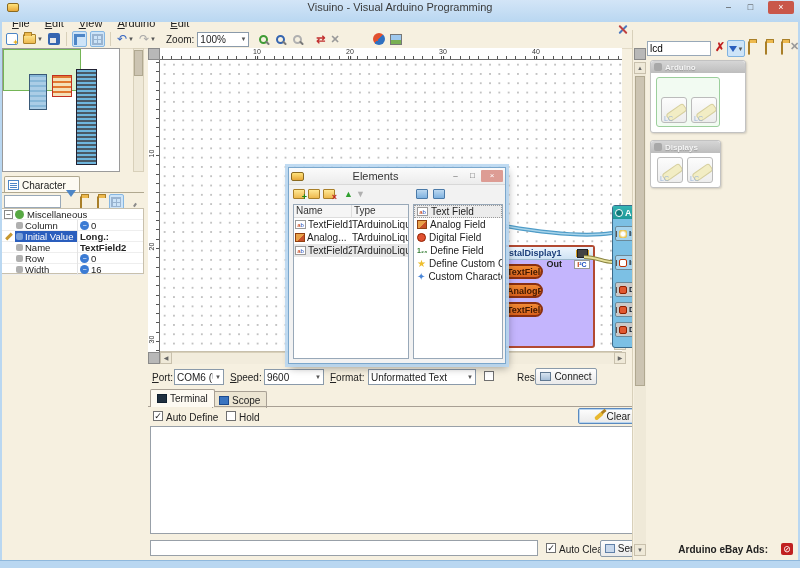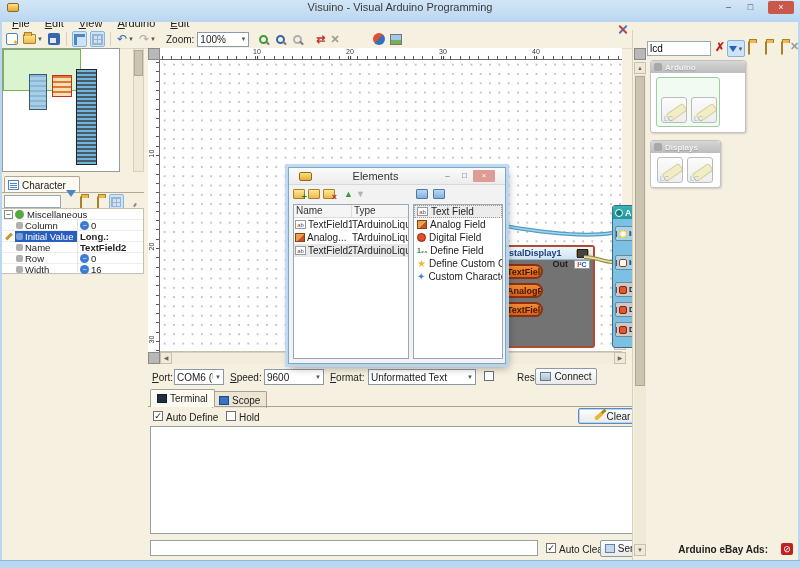--- a/index.html
+++ b/index.html
@@ -76,41 +76,41 @@
   .hruler::before{content:"";position:absolute;left:2px;right:0;bottom:0;height:3px;background:repeating-linear-gradient(to right,#555 0 1px,transparent 1px 9.3px)}
   .hlab{position:absolute;top:0;font-size:7px;color:#333;transform:translateX(-50%)}
   .hlab::after{content:"";position:absolute;left:50%;top:8px;width:1px;height:5px;background:#333}
   .vruler{left:148px;top:60px;width:12px;height:292px;background:#fff;border-right:1px solid #6a6a6a;overflow:hidden}
   .vruler::before{content:"";position:absolute;top:2px;bottom:0;right:0;width:3px;background:repeating-linear-gradient(to bottom,#555 0 1px,transparent 1px 9.3px)}
   .vlab{position:absolute;left:0;font-size:7px;color:#333;transform:rotate(-90deg)}
   .field{left:160px;top:60px;width:462px;height:292px;background:#fff;background-image:radial-gradient(#c2c2c2 0.8px,transparent 0.9px);background-size:9.3px 9.3px;border-bottom:1px solid #c8c0ac}
   .sbtn{width:12px;height:12px;background:#efe9d8;border:1px solid #c8c0ac;font-size:6px;color:#666;text-align:center;line-height:11px}
   .hscroll{left:160px;top:352px;width:466px;height:12px;background:#f2ecdc;border-top:1px solid #d8d0ba}
   
-  .lcd{left:462px;top:245px;width:133px;height:103px;background:#737373;border:2px solid #b24a32;border-radius:3px;z-index:2}
+  .lcd{left:462px;top:245px;width:133px;height:103px;background:#c4b5fd;border:2px solid #b24a32;border-radius:3px;z-index:2}
   .lcd-head{height:13px;background:linear-gradient(#eef6fd,#cfe3f4);border-bottom:1px solid #9cb8cc;color:#1d3f7a;font-weight:bold;font-size:9px;line-height:12px;padding-left:45px;white-space:nowrap;overflow:hidden;position:relative}
   .chip{position:absolute;right:5px;top:2px;width:11px;height:9px;background:#444;border:1px solid #222;box-shadow:2px 0 0 -1px #d8a020,-2px 0 0 -1px #d8a020}
   .lfield{position:absolute;left:0;width:79px;height:15px;background:linear-gradient(#f08a34,#d8601c);border:2px solid #8b3010;border-radius:0 8px 8px 0;color:#401800;font-weight:bold;font-size:9px;line-height:12px;padding-left:41px;white-space:nowrap;overflow:hidden}
-  .lcd-out{position:absolute;right:3px;top:12px;display:flex;align-items:center;gap:6px;font-size:9px;color:#222;font-weight:bold}
+  .lcd-out{position:absolute;right:3px;top:12px;display:flex;align-items:center;gap:12px;font-size:9px;color:#222;font-weight:bold}
   .i2c{width:16px;height:9px;background:#fff;border:1px solid #999;font-size:7px;line-height:8px;font-weight:bold;text-align:center;color:#c03000;letter-spacing:0}
   .i2c span{color:#2050c0}
   
   .board{left:612px;top:205px;width:26px;height:143px;background:#7cc0e4;border:1px solid #3a6a8a;border-radius:3px 0 0 3px;z-index:2}
   .board-head{height:13px;background:linear-gradient(#34b4b4,#1f9898);color:#fff;font-weight:bold;font-size:9px;line-height:12px;display:flex;align-items:center;gap:2px;padding-left:2px}
   .bdot{width:8px;height:8px;border-radius:50%;background:#0e7a7a;border:1px solid #fff;flex:none}
   .brow{position:absolute;left:2px;width:30px;height:15px;display:flex;align-items:center;gap:2px;font-size:8px;font-weight:bold;color:#123;border:1px solid #6a8a9a;border-radius:2px;padding-left:3px;overflow:hidden}
   .brow::before{content:"";position:absolute;left:-5px;width:4px;height:4px;background:#fff;border:1px solid #555}
   .brow.blue{background:#a6d4ee}.brow.gray{background:#cacaca}
   .pin-ic{width:8px;height:8px;border-radius:2px;flex:none}
   .pin-spark{background:radial-gradient(#fff 30%,#e8c24a 70%)}
   .pin-i2c{background:#fff;border:1px solid #c03000}
   .pin-dig{background:#e05830;border:1px solid #902000}
   
   .dlg{left:288px;top:167px;width:218px;height:197px;background:#f2f2f2;border:1px solid #7ba7cc;box-shadow:0 0 0 3px rgba(185,215,241,.9),2px 4px 8px rgba(0,0,0,.35);z-index:20}
-  .dlg-title{height:17px;display:flex;align-items:center;padding:0 10px;background:linear-gradient(#fbfbfb,#ececec);border-bottom:1px solid #d8d8d8}
+  .dlg-title{height:17px;display:flex;align-items:center;padding:0 2px;background:linear-gradient(#fbfbfb,#ececec);border-bottom:1px solid #d8d8d8}
   .dlg-title .t{flex:1;text-align:center;font-size:11px;color:#333}
   .dbtn{width:17px;height:12px;font-size:8px;line-height:11px;text-align:center;color:#555}
   .dbtn.close{width:22px;background:#dd9c94;color:#fff;border-radius:1px}
   .dlg-tools{height:18px;display:flex;align-items:center;gap:3px;padding-left:4px;position:relative}
   .el{width:12px;height:10px;background:linear-gradient(#ffe894,#edb94e);border:1px solid #a97f28;border-radius:1px;position:relative}
   .el.add::after{content:"+";position:absolute;right:-3px;bottom:-4px;color:#1a8a1a;font-weight:bold;font-size:9px}
   .el.del::after{content:"×";position:absolute;right:-3px;bottom:-4px;color:#c02020;font-weight:bold;font-size:9px}
   .arr-up{color:#2fa02f;font-size:9px}
   .arr-dn{color:#b0b0b0;font-size:9px}
   .el.blue{background:linear-gradient(#bcd8f0,#7fb2e0);border-color:#4a7aa8}

